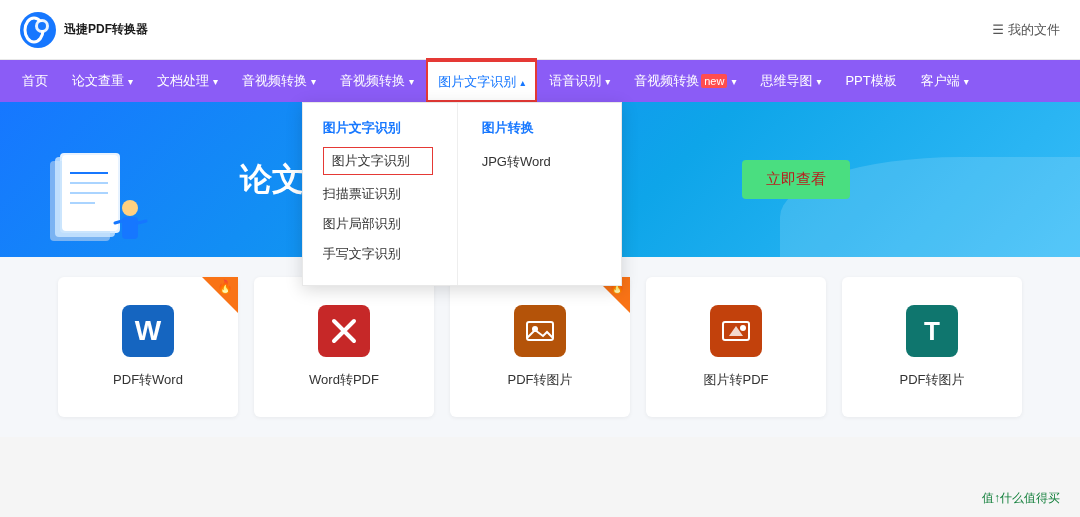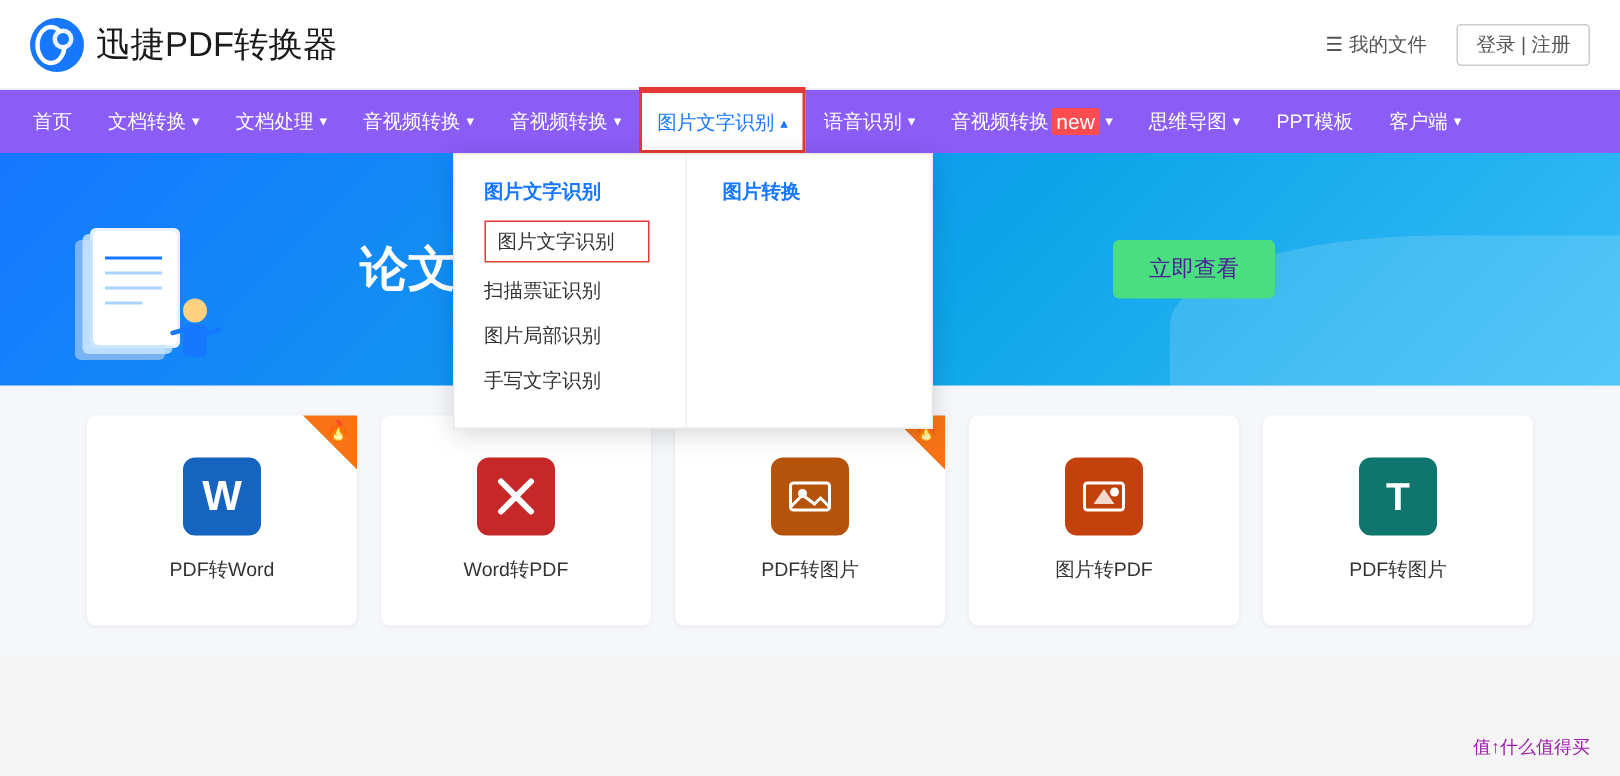--- a/index.html
+++ b/index.html
@@ -18,22 +18,22 @@
       display: flex;
       align-items: center;
       gap: 8px;
       flex: 1;
     }
     .logo-icon {
       width: 36px;
       height: 36px;
     }
     .logo-text {
-      font-size: 23px;
-      font-weight: normal;
+      font-size: 12px;
+      font-weight: bold;
       color: #1a1a1a;
     }
     .header-right {
       display: flex;
       align-items: center;
       gap: 20px;
     }
     .my-files {
       display: flex;
       align-items: center;
@@ -76,21 +76,21 @@
       color: #1677ff;
       border-top: 2px solid #e53935;
     }
     .nav-item .arrow {
       margin-left: 4px;
       font-size: 10px;
     }
     .nav-item .new-badge {
       background: #ff4d4f;
       color: #fff;
-      font-size: 14px;
+      font-size: 11px;
       padding: 1px 3px;
       border-radius: 2px;
       margin-left: 2px;
     }
 
     
     .dropdown-container {
       position: absolute;
       top: 42px;
       left: 50%;
@@ -143,21 +143,21 @@
     .hero-text {
       font-size: 32px;
       font-weight: bold;
       color: #fff;
       z-index: 2;
       position: relative;
       left: 180px;
     }
     .hero-btn {
       background: #4ade80;
-      color: #4c1d95;
+      color: #b91c1c;
       border: none;
       padding: 10px 24px;
       border-radius: 4px;
       font-size: 15px;
       cursor: pointer;
       position: absolute;
       right: 230px;
       z-index: 2;
       text-align: center;
     }
@@ -235,21 +235,21 @@
     .icon-red { background: #c62828; }
     .icon-amber { background: #b45309; }
     .icon-orange { background: #c2410c; }
     .icon-teal { background: #0f766e; }
 
     
     .watermark {
       position: fixed;
       bottom: 10px;
       right: 20px;
-      color: #a21caf;
+      color: #15803d;
       font-size: 12px;
     }
   </style>
 </head>
 <body>
 
 <div class="header">
   <div class="logo-area">
 
     <svg class="logo-icon" viewBox="0 0 36 36">
@@ -258,30 +258,29 @@
       <ellipse cx="22" cy="14" rx="7" ry="7" fill="#fff" opacity="0.9"></ellipse>
       <circle cx="22" cy="14" r="4" fill="#1677ff"></circle>
     </svg>
     <span class="logo-text">迅捷PDF转换器</span>
   </div>
   <div class="header-right">
     <div class="my-files">
       <span>☰</span>
       <span>我的文件</span>
     </div>
-    <div class="login-area">登录 | 注册</div>
   </div>
 </div>
 
 <div class="nav">
   <div class="nav-item">
       <span>首页</span>
     </div>
   <div class="nav-item">
-      <span>文档转换</span>
+      <span>论文查重</span>
       <span class="arrow">▾</span>
     </div>
   <div class="nav-item">
       <span>文档处理</span>
       <span class="arrow">▾</span>
     </div>
   <div class="nav-item">
       <span>音视频转换</span>
       <span class="arrow">▾</span>
     </div>
@@ -303,20 +302,21 @@
         <div class="dropdown-item highlighted">
           <span>图片文字识别</span>
         </div>
         <div class="dropdown-item"><span>扫描票证识别</span></div>
         <div class="dropdown-item"><span>图片局部识别</span></div>
         <div class="dropdown-item"><span>手写文字识别</span></div>
       </div>
       <div class="dropdown-divider"></div>
       <div class="dropdown-col">
         <div class="dropdown-col-title">图片转换</div>
+        <div class="dropdown-item"><span>JPG转Word</span></div>
       </div>
     </div>
   </div>
 
   <div class="nav-item">
       <span>语音识别</span>
       <span class="arrow">▾</span>
     </div>
   <div class="nav-item">
     <span>音视频转换</span>

